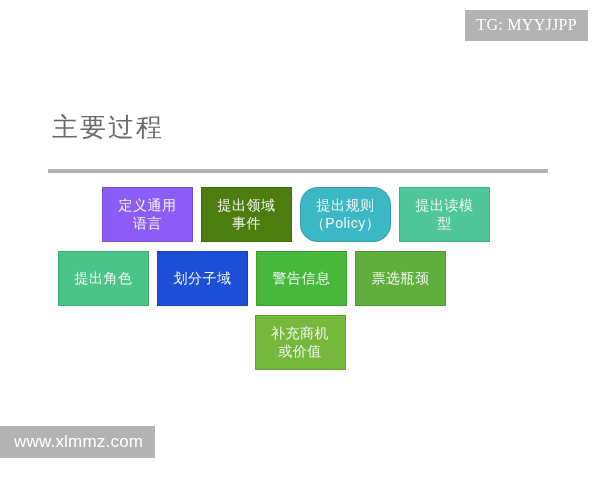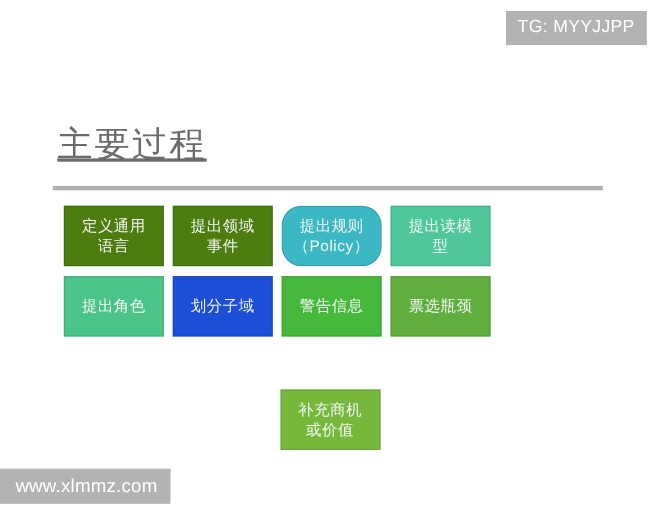--- a/index.html
+++ b/index.html
@@ -20,20 +20,21 @@
     position: absolute;
     top: 10px;
     right: 12px;
     background: #b3b3b3;
     color: #ffffff;
     font-size: 16px;
     line-height: 1;
     padding: 7px 11px 8px 11px;
     letter-spacing: 0.3px;
     white-space: nowrap;
+    font-family: Liberation Serif, serif;
   }
 
   
   #watermark {
     position: absolute;
     left: 0;
     bottom: 22px;
     background: #b3b3b3;
     color: #ffffff;
     font-size: 17px;
@@ -41,26 +42,25 @@
     padding: 7px 12px 8px 14px;
     letter-spacing: 0.2px;
     white-space: nowrap;
   }
 
   
   #page-title {
     position: absolute;
     left: 52px;
     top: 112px;
-    font-size: 32px;
+    font-size: 26px;
     color: #6b6b6b;
     font-weight: 400;
     letter-spacing: 2px;
     line-height: 1.2;
-    text-decoration: underline;
   }
 
   #title-rule {
     position: absolute;
     left: 48px;
     top: 169px;
     width: 500px;
     height: 4px;
     background: #b0b0b0;
   }
@@ -103,21 +103,21 @@
 </head>
 <body style="background: rgb(255, 255, 255);">
 
 <div id="tg-badge" style="background: rgb(179, 179, 179); color: rgb(255, 255, 255);">TG: MYYJJPP</div>
 
 <div id="page-title" style="color: rgb(107, 107, 107);">主要过程</div>
 <div id="title-rule" style="background: rgb(176, 176, 176);"></div>
 
 <div id="grid">
     <div class="grid-row">
-      <div class="process-box" style="background: #4d7c0f;">
+      <div class="process-box" style="background: #8b5cf6; margin-left: 44px;">
         <div>
           <span>定义通用</span>
           <span>语言</span>
         </div>
       </div>
       <div class="process-box" style="background: #4d7c0f;">
         <div>
           <span>提出领域</span>
           <span>事件</span>
         </div>
@@ -151,21 +151,21 @@
           <span>警告信息</span>
         </div>
       </div>
       <div class="process-box" style="background: rgb(95, 174, 62);">
         <div>
           <span>票选瓶颈</span>
         </div>
       </div>
     </div>
     <div class="grid-row row-centered">
-      <div class="process-box" style="background: rgb(118, 184, 60); margin-top: 39px;">
+      <div class="process-box" style="background: rgb(118, 184, 60);">
         <div>
           <span>补充商机</span>
           <span>或价值</span>
         </div>
       </div>
     </div>
   </div>
 
 <div id="watermark" style="background: rgb(179, 179, 179); color: rgb(255, 255, 255);">www.xlmmz.com</div>
 

